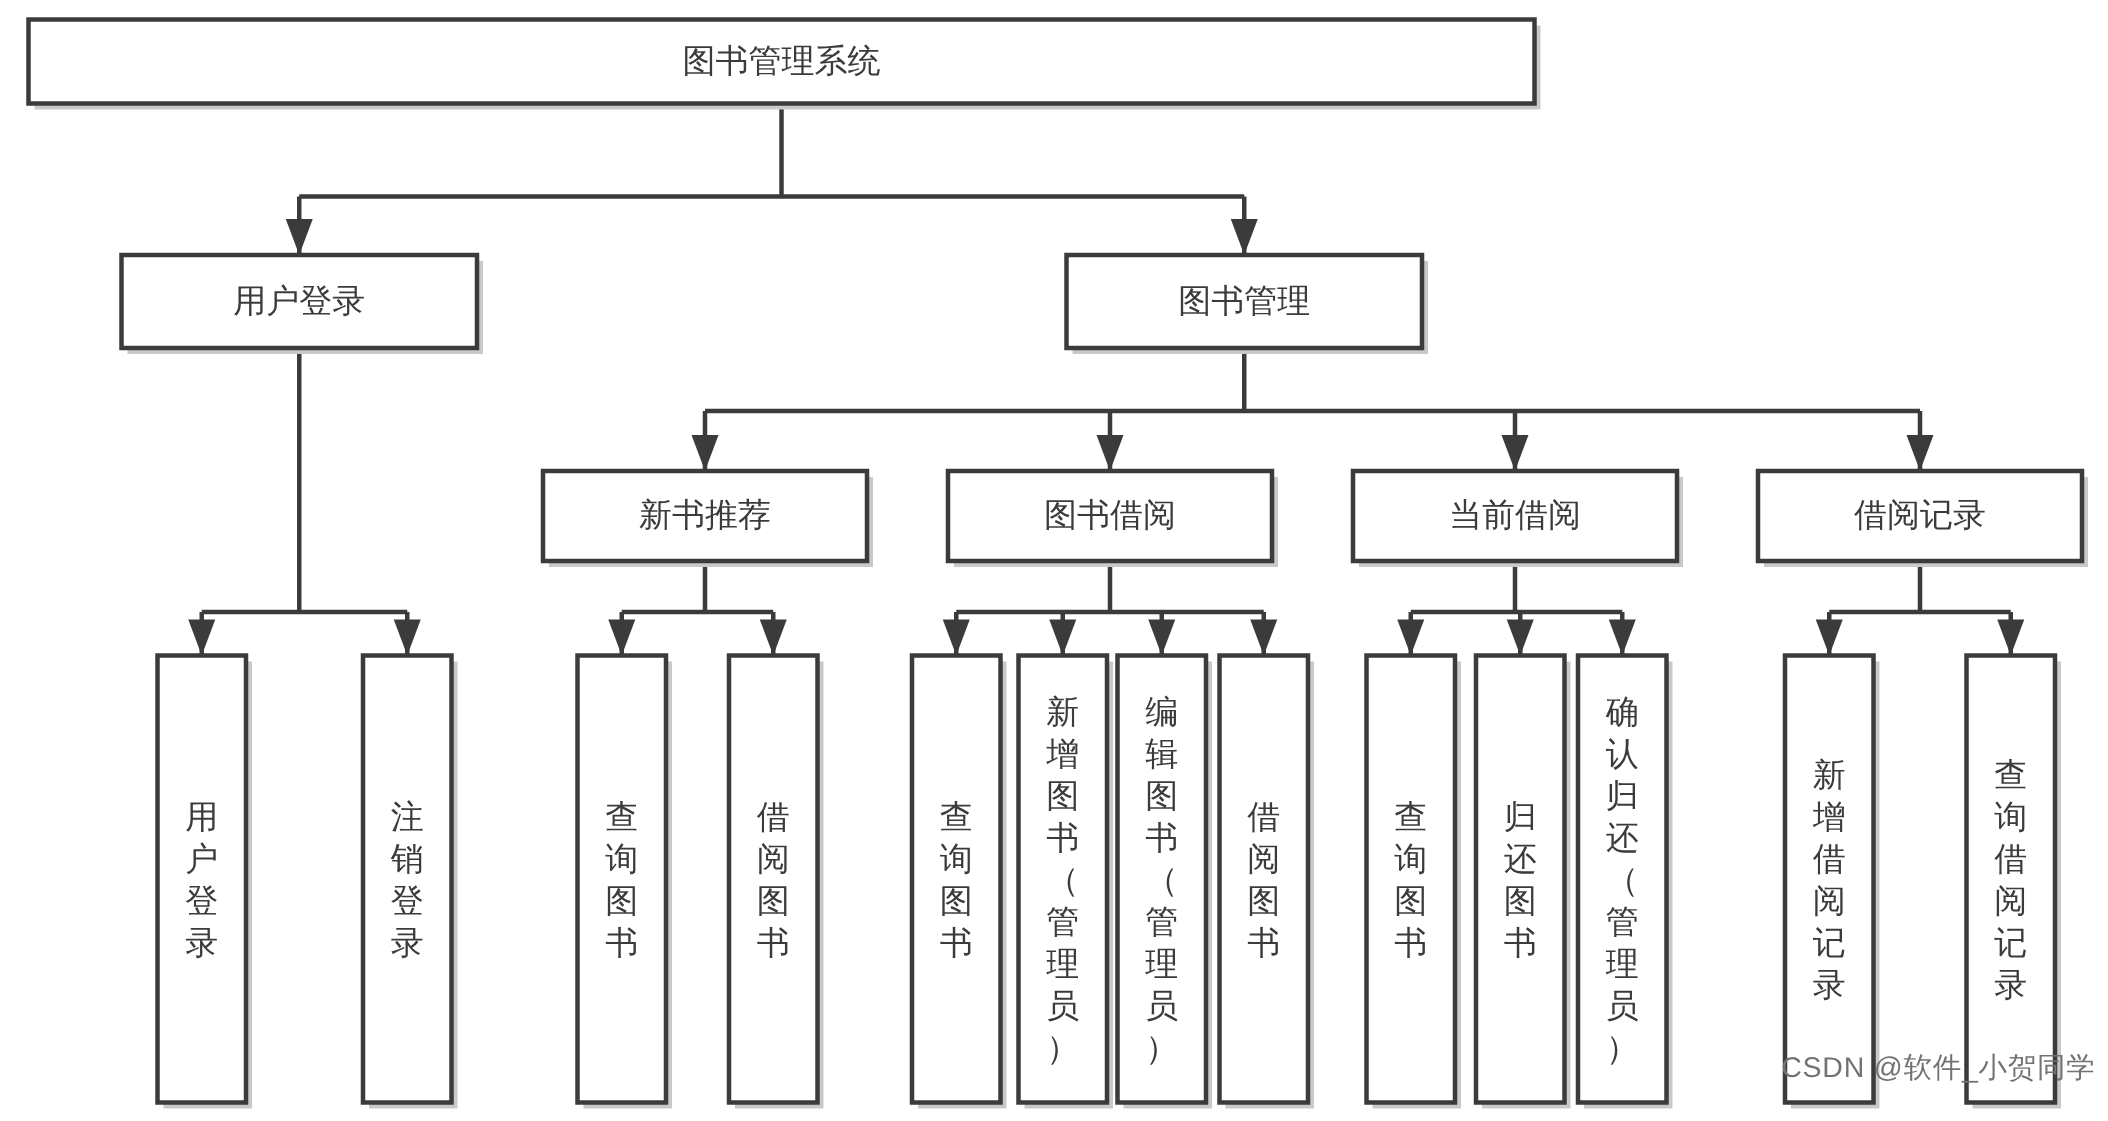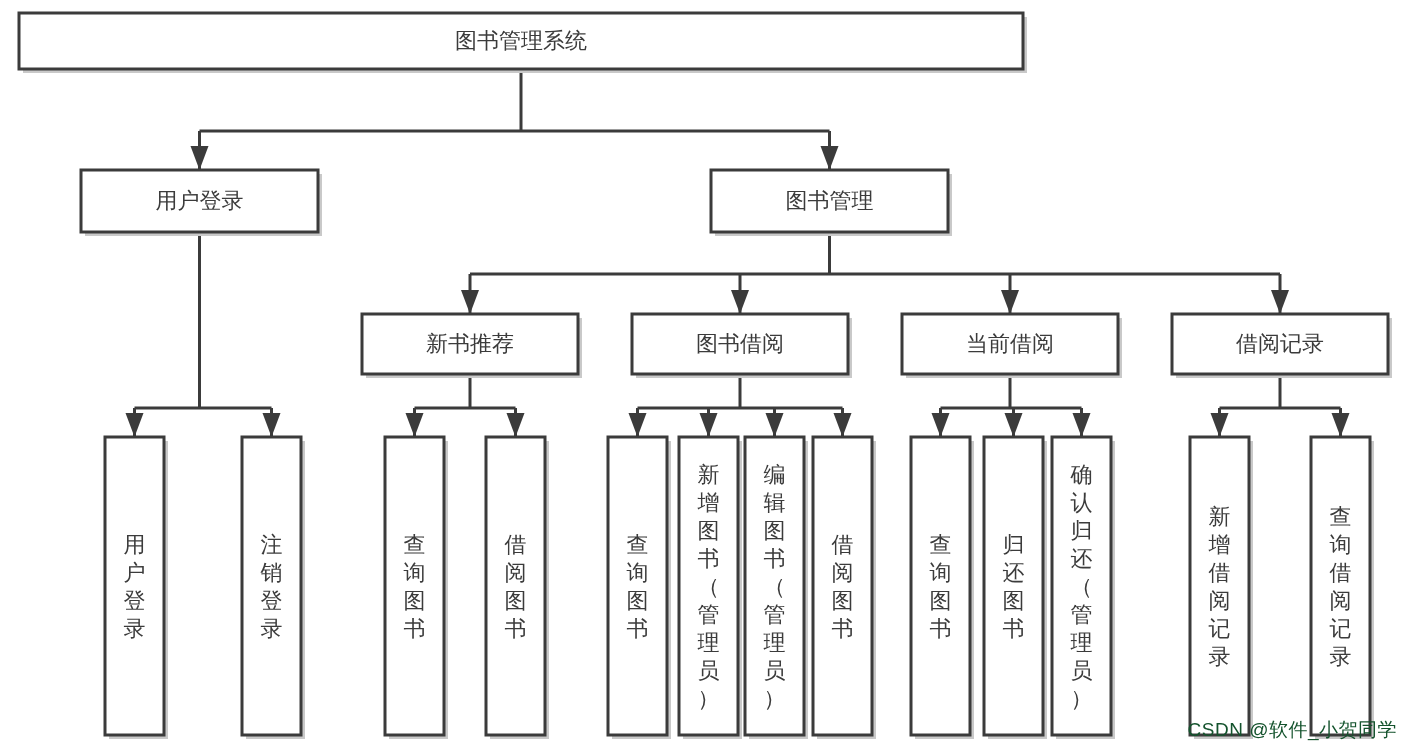--- a/index.html
+++ b/index.html
@@ -52,24 +52,24 @@
   }
   .node-label-v {
     font-family: "Liberation Sans", "DejaVu Sans", sans-serif;
     font-size: 22px;
     fill: #3b3b3b;
     text-anchor: middle;
   }
   .watermark {
     position: absolute;
     right: 8px;
-    bottom: 4px;
+    bottom: 22px;
     font-family: "Liberation Sans", "DejaVu Sans", sans-serif;
     font-size: 19px;
-    color: #14532d;
+    color: #737373;
     white-space: nowrap;
     letter-spacing: 0.5px;
     pointer-events: none;
   }
 </style>
 </head>
 <body>
 
 <div id="diagram-root">
   <svg id="flowchart" viewBox="0 0 1405 747">

